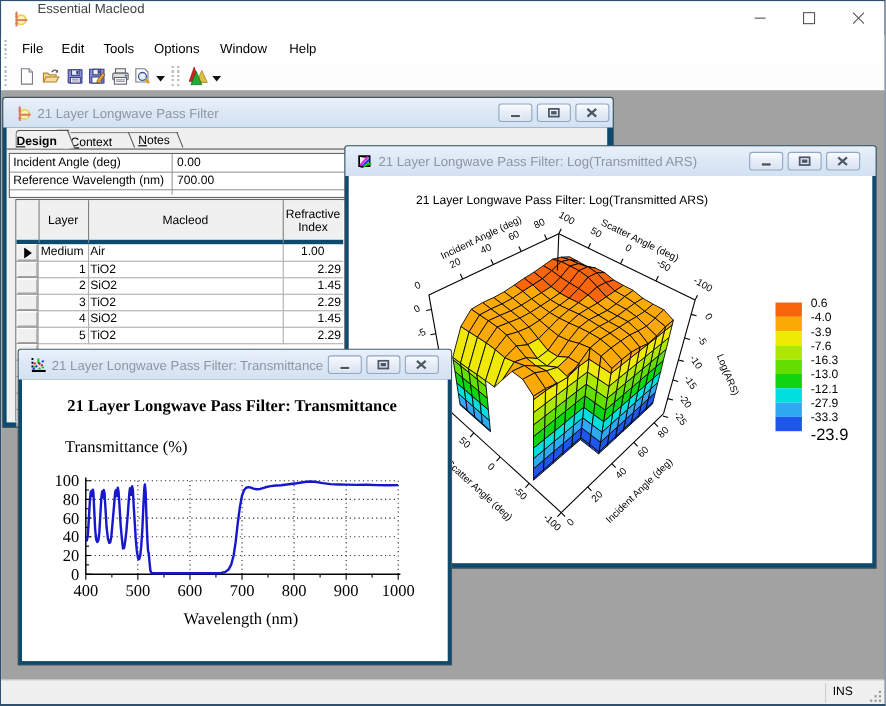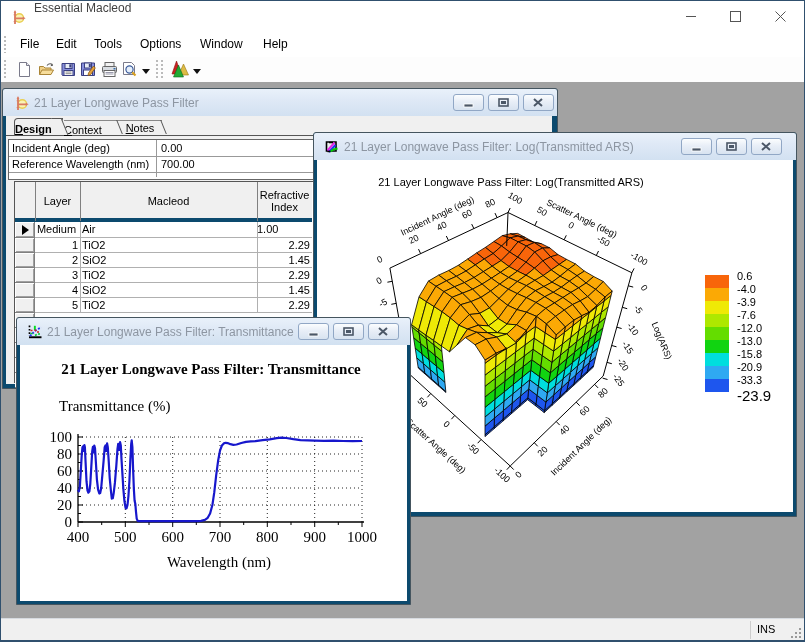--- a/index.html
+++ b/index.html
@@ -131,21 +131,21 @@
         <div style="position:absolute;left:242px;top:7px;width:55px;text-align:center;line-height:12px">Refractive<br>Index</div>
       </div>
       <div style="position:absolute;left:0;top:40px;width:297px;height:16px">
 <div style="position:absolute;left:0;top:0;width:20px;height:16px;background:#f0f0f0;border-right:1px solid #808080;border-bottom:1px solid #808080;box-shadow:inset 1px 1px 0 #fff,inset -1px -1px 0 #a0a0a0;box-sizing:border-box">
             <svg width="10" height="10" viewBox="0 0 10 10" style="position:absolute;left:5px;top:3px">
               <path d="M2 0 L9 5 L2 10 Z" fill="#000"></path>
             </svg>
           </div>
 <div style="position:absolute;left:20px;top:1px;width:43px;text-align:center">Medium</div>
 <div style="position:absolute;left:67px;top:1px;width:175px">Air</div>
-<div style="position:absolute;left:242px;top:1px;width:53px;text-align:left">1.00</div>
+<div style="position:absolute;left:227px;top:1px;width:53px;text-align:right">1.00</div>
 <div style="position:absolute;left:65px;top:0;width:1px;height:16px;background:#b0b0b0"></div>
 <div style="position:absolute;left:242px;top:0;width:1px;height:16px;background:#b0b0b0"></div>
 <div style="position:absolute;left:20px;top:15px;width:277px;height:1px;background:#b0b0b0"></div>
 </div>
         <div style="position:absolute;left:0;top:56px;width:297px;height:15px">
 <div style="position:absolute;left:0;top:0;width:20px;height:15px;background:#f0f0f0;border-right:1px solid #808080;border-bottom:1px solid #808080;box-shadow:inset 1px 1px 0 #fff,inset -1px -1px 0 #a0a0a0;box-sizing:border-box"></div>
 <div style="position:absolute;left:20px;top:1px;width:43px;text-align:right">1</div>
 <div style="position:absolute;left:67px;top:1px;width:175px">TiO2</div>
 <div style="position:absolute;left:242px;top:1px;width:53px;text-align:right">2.29</div>
 <div style="position:absolute;left:65px;top:0;width:1px;height:15px;background:#b0b0b0"></div>
@@ -588,24 +588,24 @@
         <div style="position:absolute;left:0;top:52px;width:24px;height:13px;background:#64dd00"></div>
         <div style="position:absolute;left:0;top:65px;width:24px;height:13px;background:#11d411"></div>
         <div style="position:absolute;left:0;top:78px;width:24px;height:13px;background:#00dede"></div>
         <div style="position:absolute;left:0;top:91px;width:24px;height:13px;background:#2fa9f2"></div>
         <div style="position:absolute;left:0;top:104px;width:24px;height:13px;background:#1e56ee"></div>
       </div>
       <div style="position:absolute;left:420px;top:110px;font-size:11px;color:#000">0.6</div>
       <div style="position:absolute;left:420px;top:123px;font-size:11px;color:#000">-4.0</div>
       <div style="position:absolute;left:420px;top:136px;font-size:11px;color:#000">-3.9</div>
       <div style="position:absolute;left:420px;top:149px;font-size:11px;color:#000">-7.6</div>
-      <div style="position:absolute;left:420px;top:162px;font-size:11px;color:#000">-12.0</div>
+      <div style="position:absolute;left:420px;top:162px;font-size:11px;color:#000">-16.3</div>
       <div style="position:absolute;left:420px;top:175px;font-size:11px;color:#000">-13.0</div>
-      <div style="position:absolute;left:420px;top:188px;font-size:11px;color:#000">-15.8</div>
-      <div style="position:absolute;left:420px;top:201px;font-size:11px;color:#000">-20.9</div>
+      <div style="position:absolute;left:420px;top:188px;font-size:11px;color:#000">-12.1</div>
+      <div style="position:absolute;left:420px;top:201px;font-size:11px;color:#000">-27.9</div>
       <div style="position:absolute;left:420px;top:214px;font-size:11px;color:#000">-33.3</div>
       <div style="position:absolute;left:420px;top:227px;font-size:15px;color:#000">-23.9</div>
   </div>
 </div>
 
 <div class="win" style="left:16px;top:317px;width:393px;height:286px">
   <div class="tbar"></div>
   <div style="position:absolute;left:10px;top:6px"><svg width="15" height="15" viewBox="0 0 15 15">
 <line x1="2.5" y1="1.5" x2="2.5" y2="12" stroke="#000" stroke-width="1.7" stroke-dasharray="1.7 1.7"></line>
 <rect x="2" y="12.3" width="12.5" height="1.9" fill="#000"></rect>

